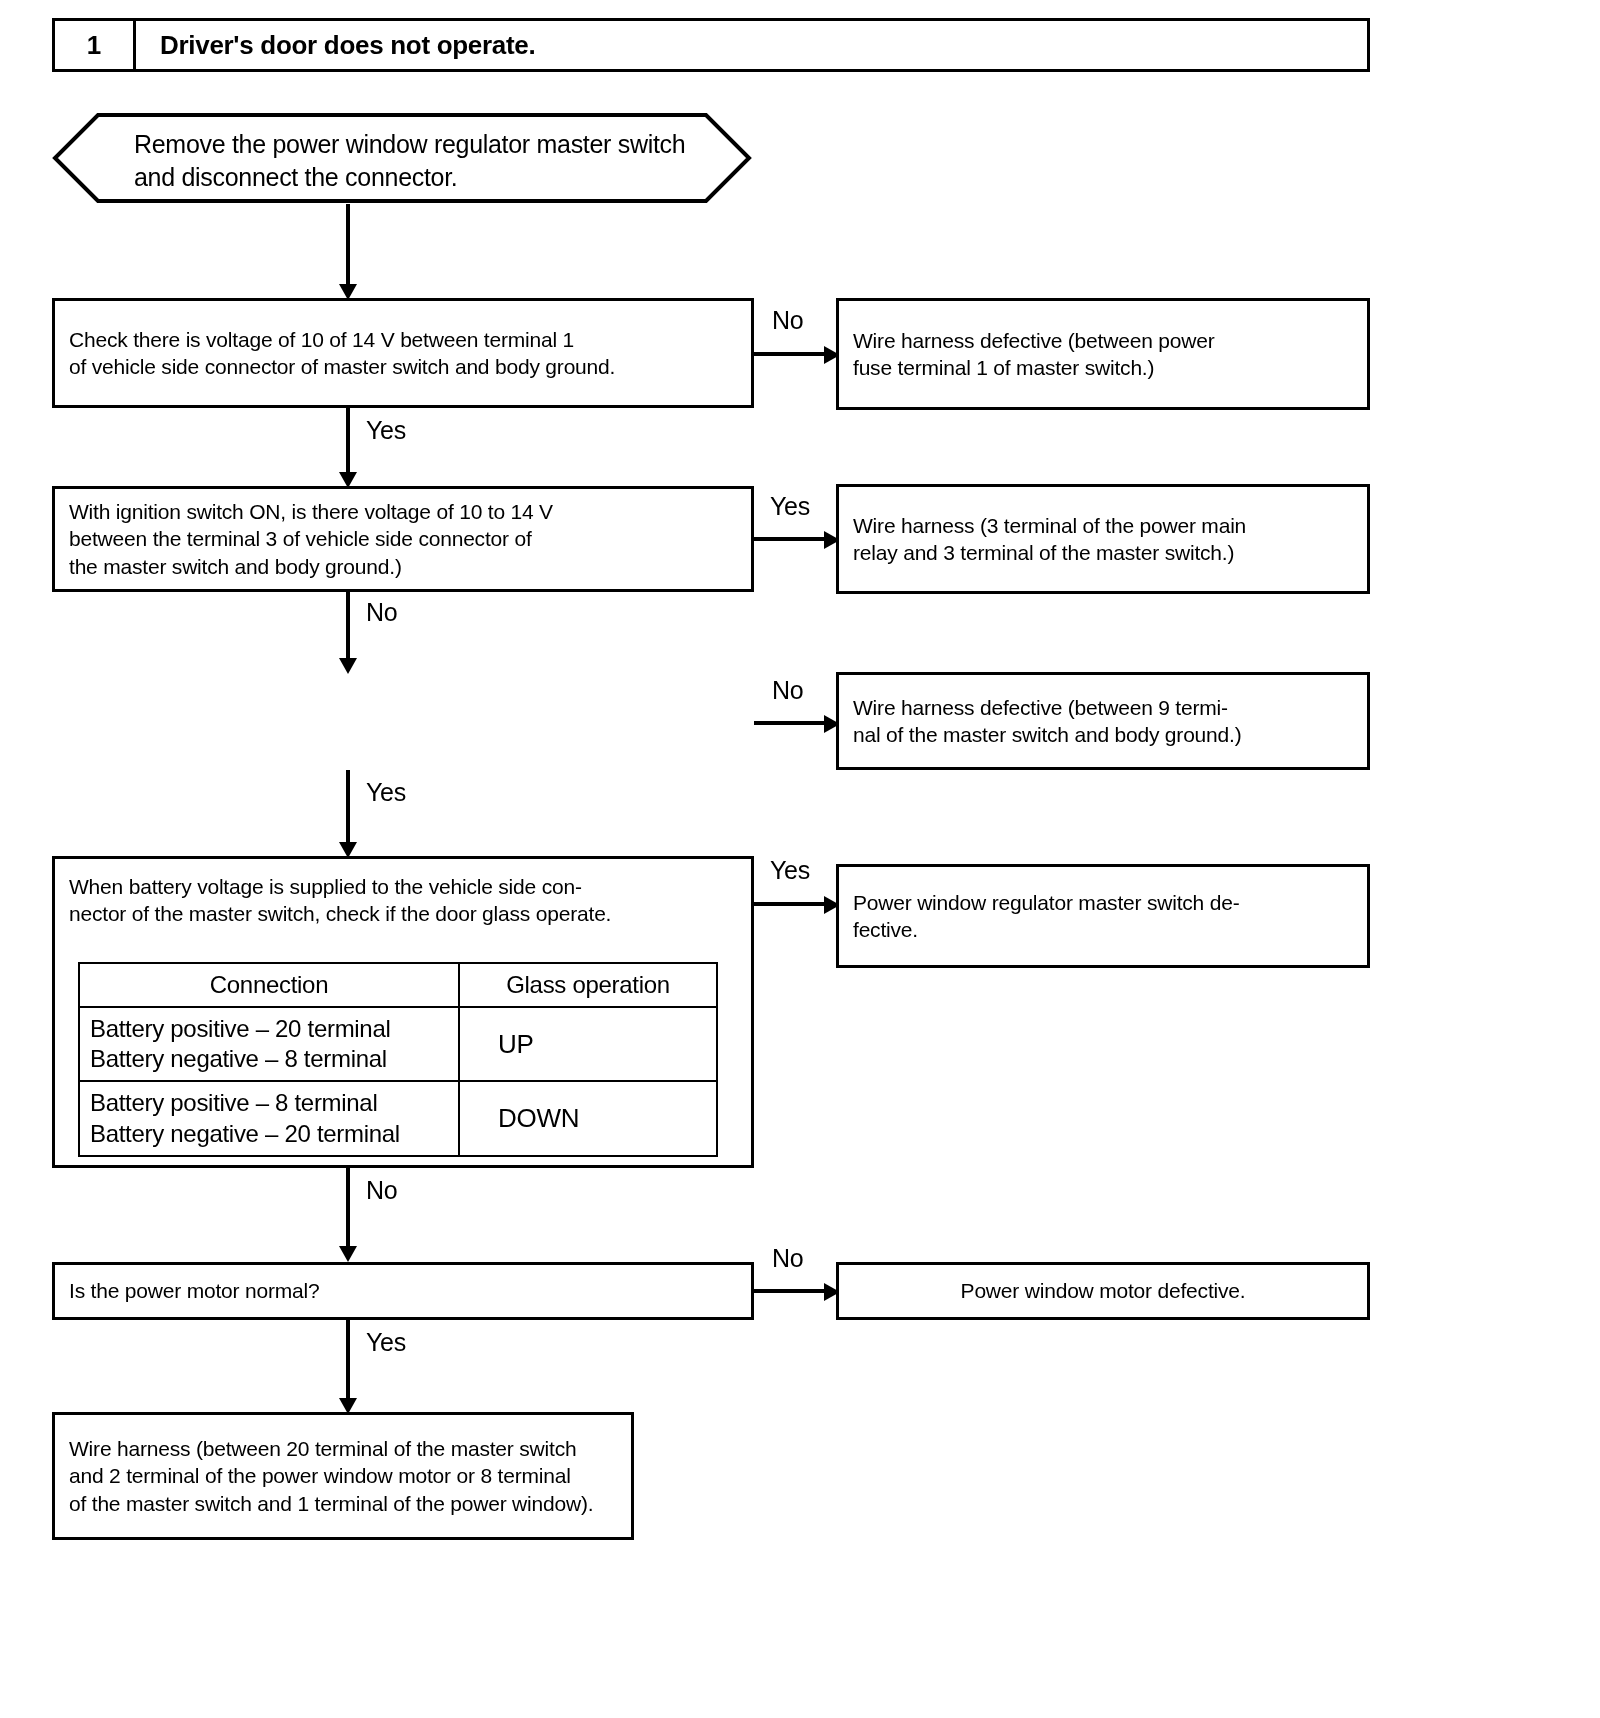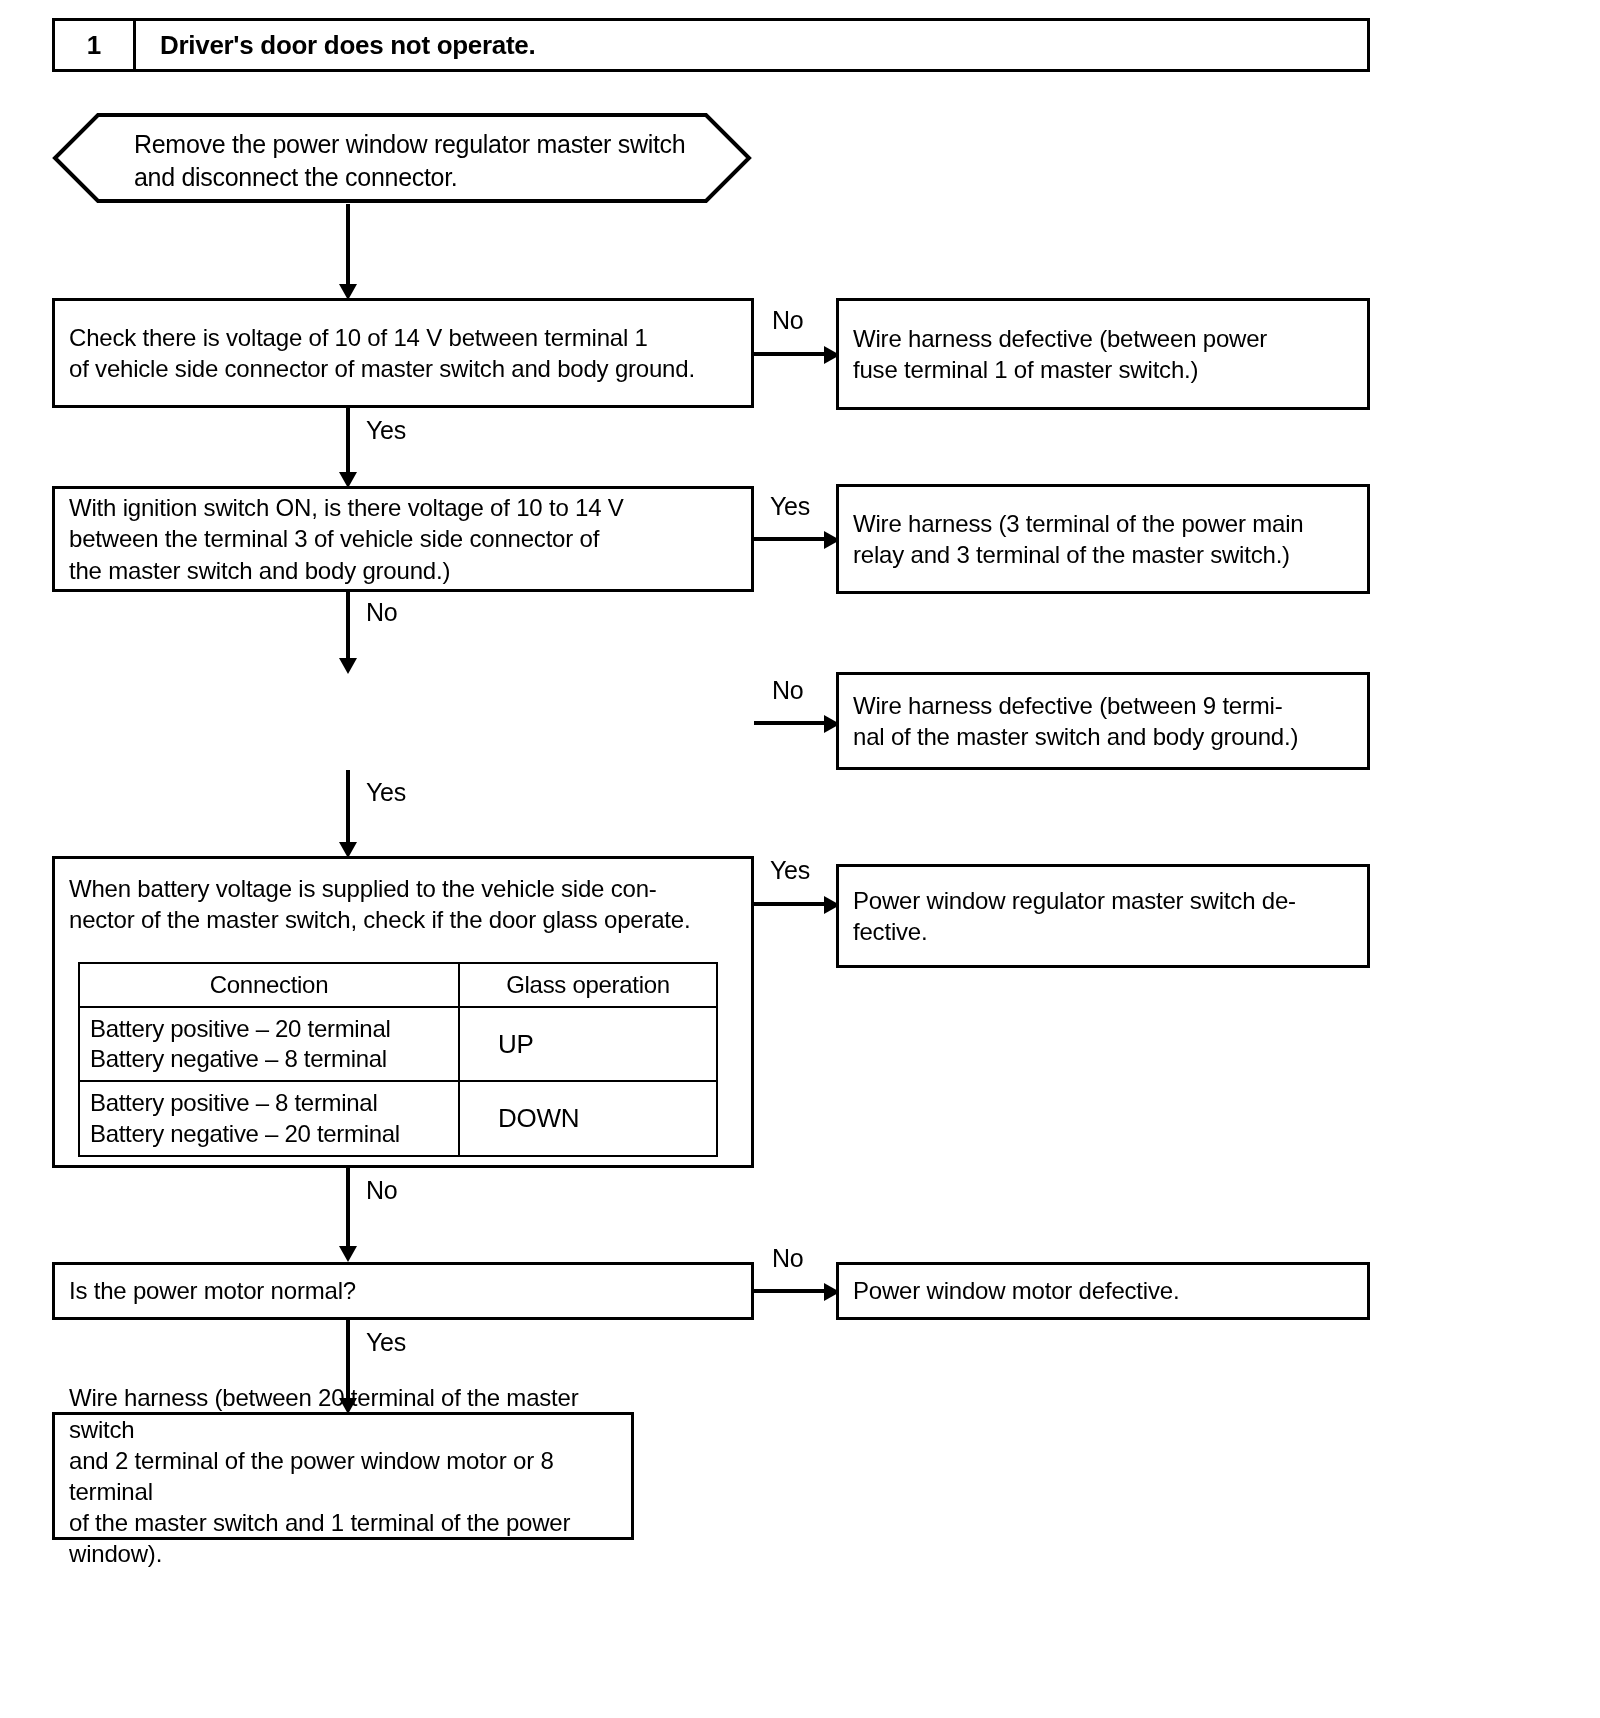--- a/index.html
+++ b/index.html
@@ -23,21 +23,21 @@
   .box {
     position: absolute;
     box-sizing: border-box;
     border: 3px solid #000;
     background: #fff;
     display: flex;
     align-items: center;
   }
   .box .txt {
     padding: 0 14px;
-    font-size: 24px;
+    font-size: 21px;
     line-height: 1.30;
     white-space: pre-line;
     letter-spacing: -0.2px;
   }
 
   
   #header-bar {
     position: absolute;
     left: 52px;
     top: 18px;
@@ -259,21 +259,21 @@
   <div class="vline" style="left:346px; top:1168px; height:82px;"></div>
   <div class="arrow-down" style="left:339px; top:1246px;"></div>
   <div class="branch-label" style="left:366px; top:1176px;">No</div>
 
   <div class="box" id="step5-box" style="left:52px; top:1262px; width:702px; height:58px;">
     <div class="txt">Is the power motor normal?</div>
   </div>
   <div class="hline" style="left:754px; top:1289px; width:78px;"></div>
   <div class="arrow-right" style="left:824px; top:1283px;"></div>
   <div class="branch-label" style="left:772px; top:1244px;">No</div>
-  <div class="box" id="step5-result" style="left:836px; top:1262px; width:534px; height:58px;">
+  <div class="box" id="step5-result" style="left:836px; top:1262px; width:534px; height:58px;justify-content:center;">
     <div class="txt">Power window motor defective.</div>
   </div>
 
   <div class="vline" style="left:346px; top:1320px; height:82px;"></div>
   <div class="arrow-down" style="left:339px; top:1398px;"></div>
   <div class="branch-label" style="left:366px; top:1328px;">Yes</div>
 
   <div class="box" id="final-box" style="left:52px; top:1412px; width:582px; height:128px;">
     <div class="txt">Wire harness (between 20 terminal of the master switch
 and 2 terminal of the power window motor or 8 terminal

